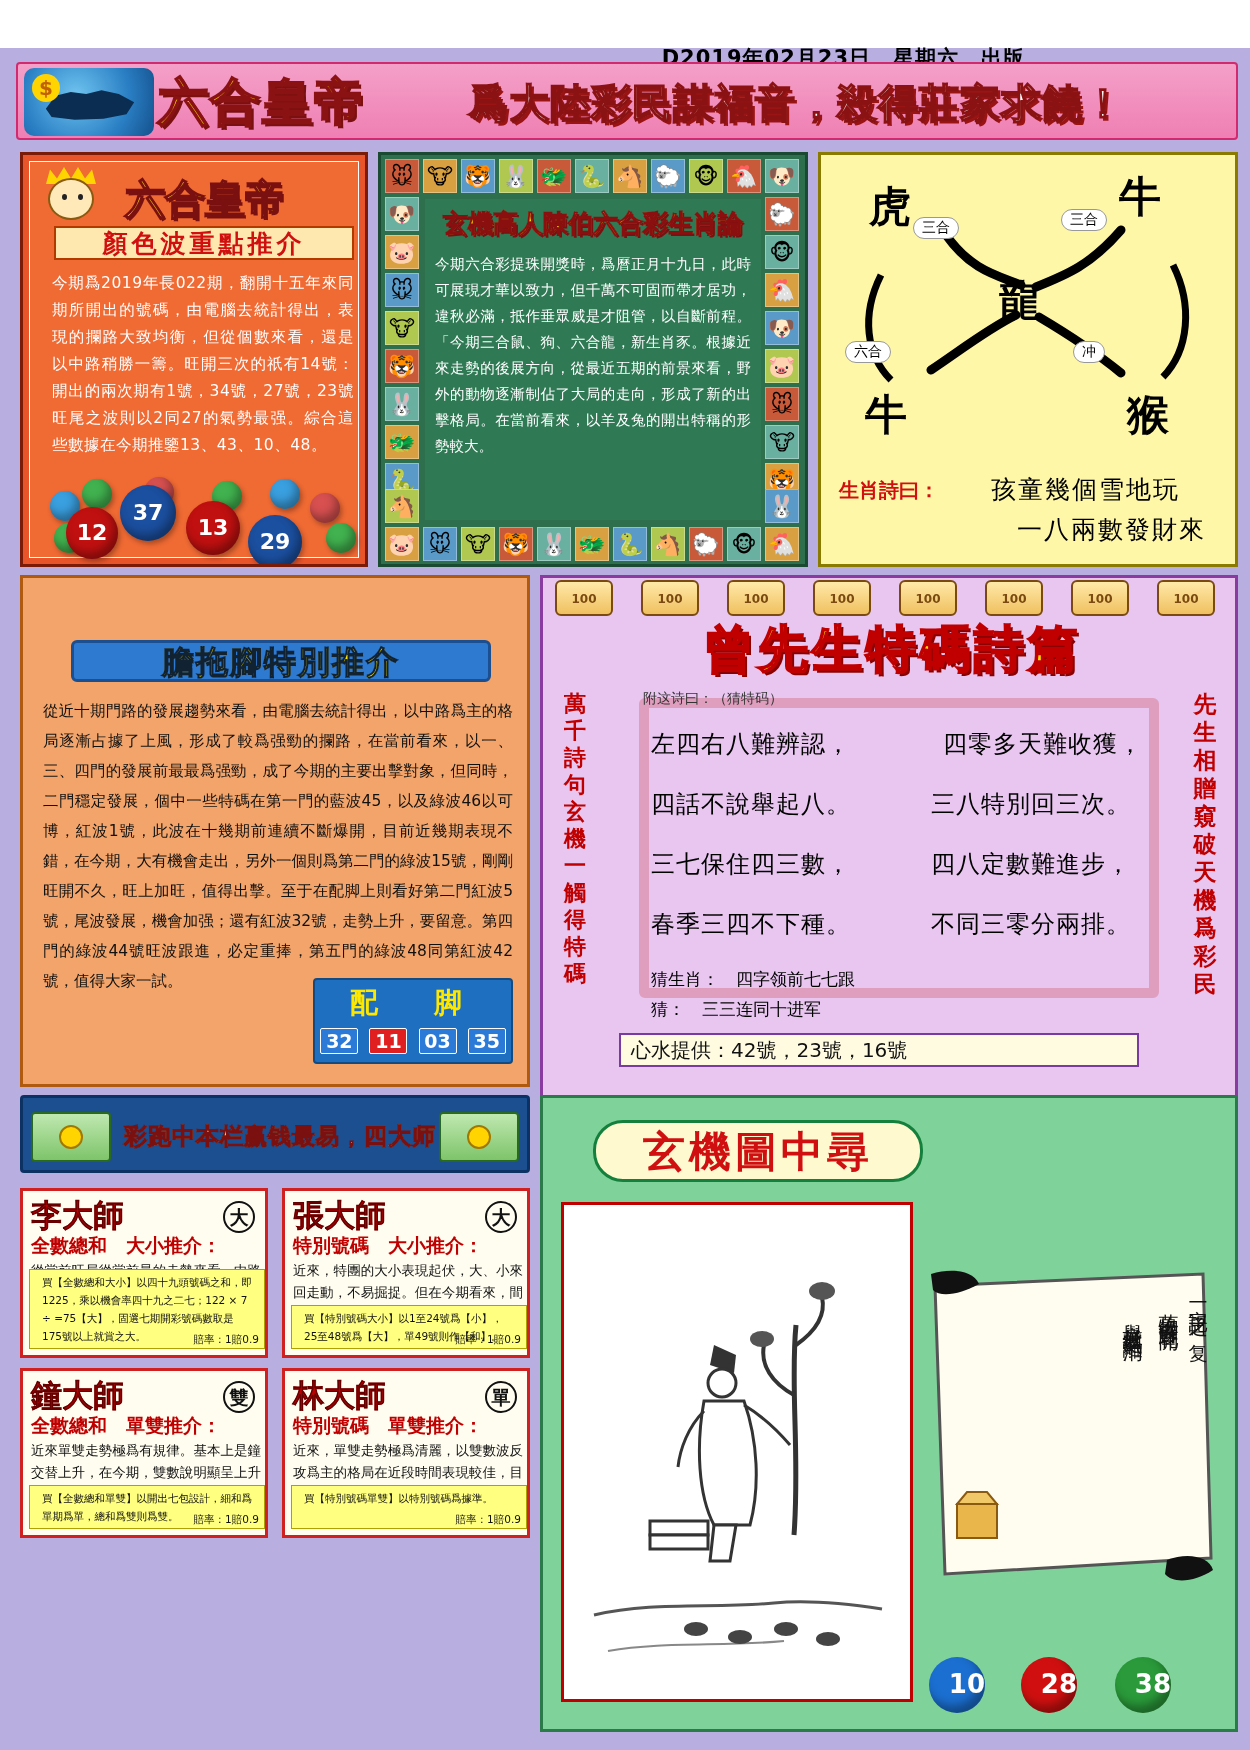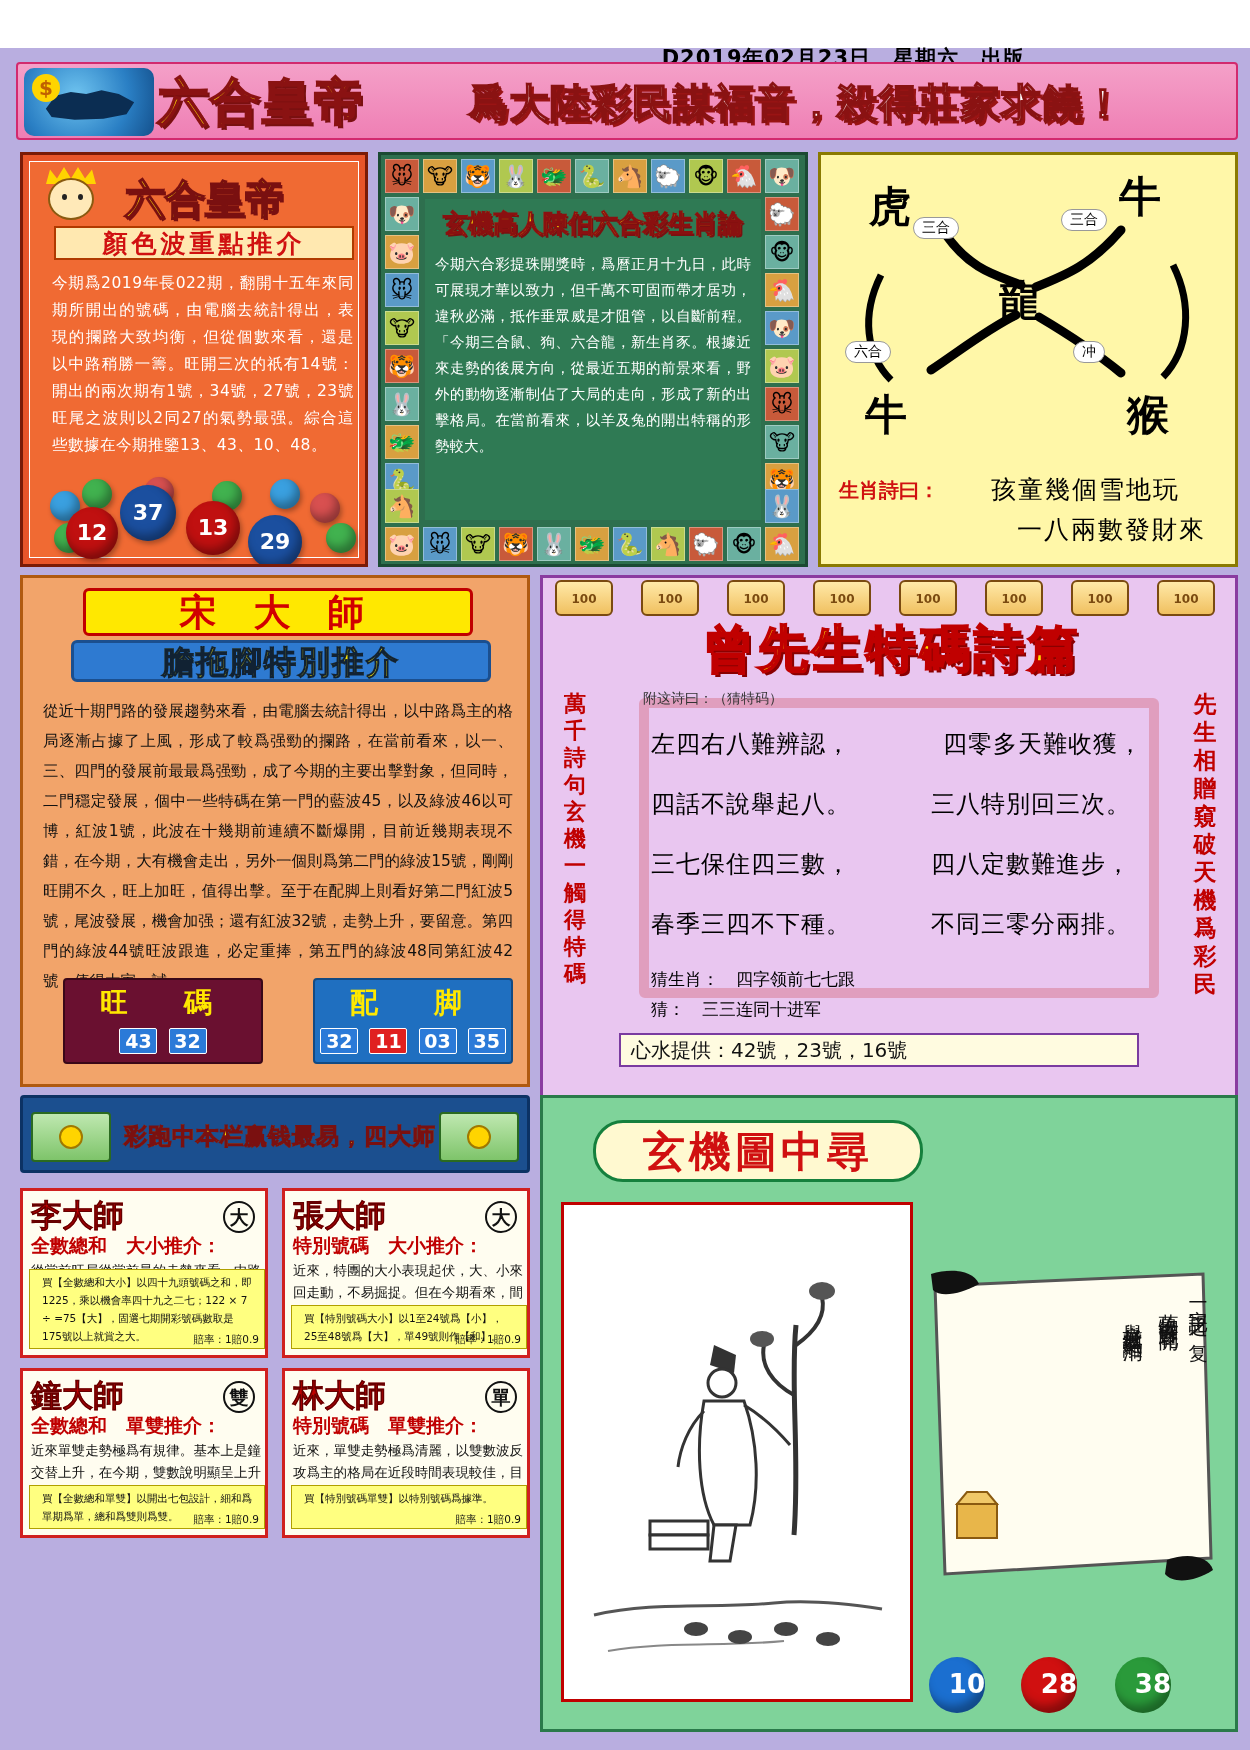--- a/index.html
+++ b/index.html
@@ -425,31 +425,23 @@
     <div class="zlabel" style="left:240px; top:54px;">三合</div>
     <div class="zlabel" style="left:24px;  top:186px;">六合</div>
     <div class="zlabel" style="left:252px; top:186px;">冲</div>
 
     <div class="poem-label">生肖詩曰：</div>
     <div class="poem-l1">孩童幾個雪地玩</div>
     <div class="poem-l2">一八兩數發財來</div>
   </div>
 
   <div class="panel" id="boxD">
-    <div class="songTitle">宋 大 師</div>
     <div class="songSub">膽拖腳特別推介</div>
     <div class="songBody">從近十期門路的發展趨勢來看，由電腦去統計得出，以中路爲主的格局逐漸占據了上風，形成了較爲强勁的攔路，在當前看來，以一、三、四門的發展前最最爲强勁，成了今期的主要出擊對象，但同時，二門穩定發展，個中一些特碼在第一門的藍波45，以及綠波46以可博，紅波1號，此波在十幾期前連續不斷爆開，目前近幾期表現不錯，在今期，大有機會走出，另外一個則爲第二門的綠波15號，剛剛旺開不久，旺上加旺，值得出擊。至于在配脚上則看好第二門紅波5號，尾波發展，機會加强；還有紅波32號，走勢上升，要留意。第四門的綠波44號旺波跟進，必定重捧，第五門的綠波48同第紅波42號，值得大家一試。</div>
 
-    <div class="wangma">
-      <div class="lbl">旺　碼</div>
-      <div class="chiprow">
-        <span class="numchip">43</span>
-        <span class="numchip">32</span>
-      </div>
-    </div>
 
     <div class="peijiao">
       <div class="lbl">配　脚</div>
       <div class="chiprow">
         <span class="numchip">32</span>
         <span class="numchip red">11</span>
         <span class="numchip">03</span>
         <span class="numchip">35</span>
       </div>
     </div>

